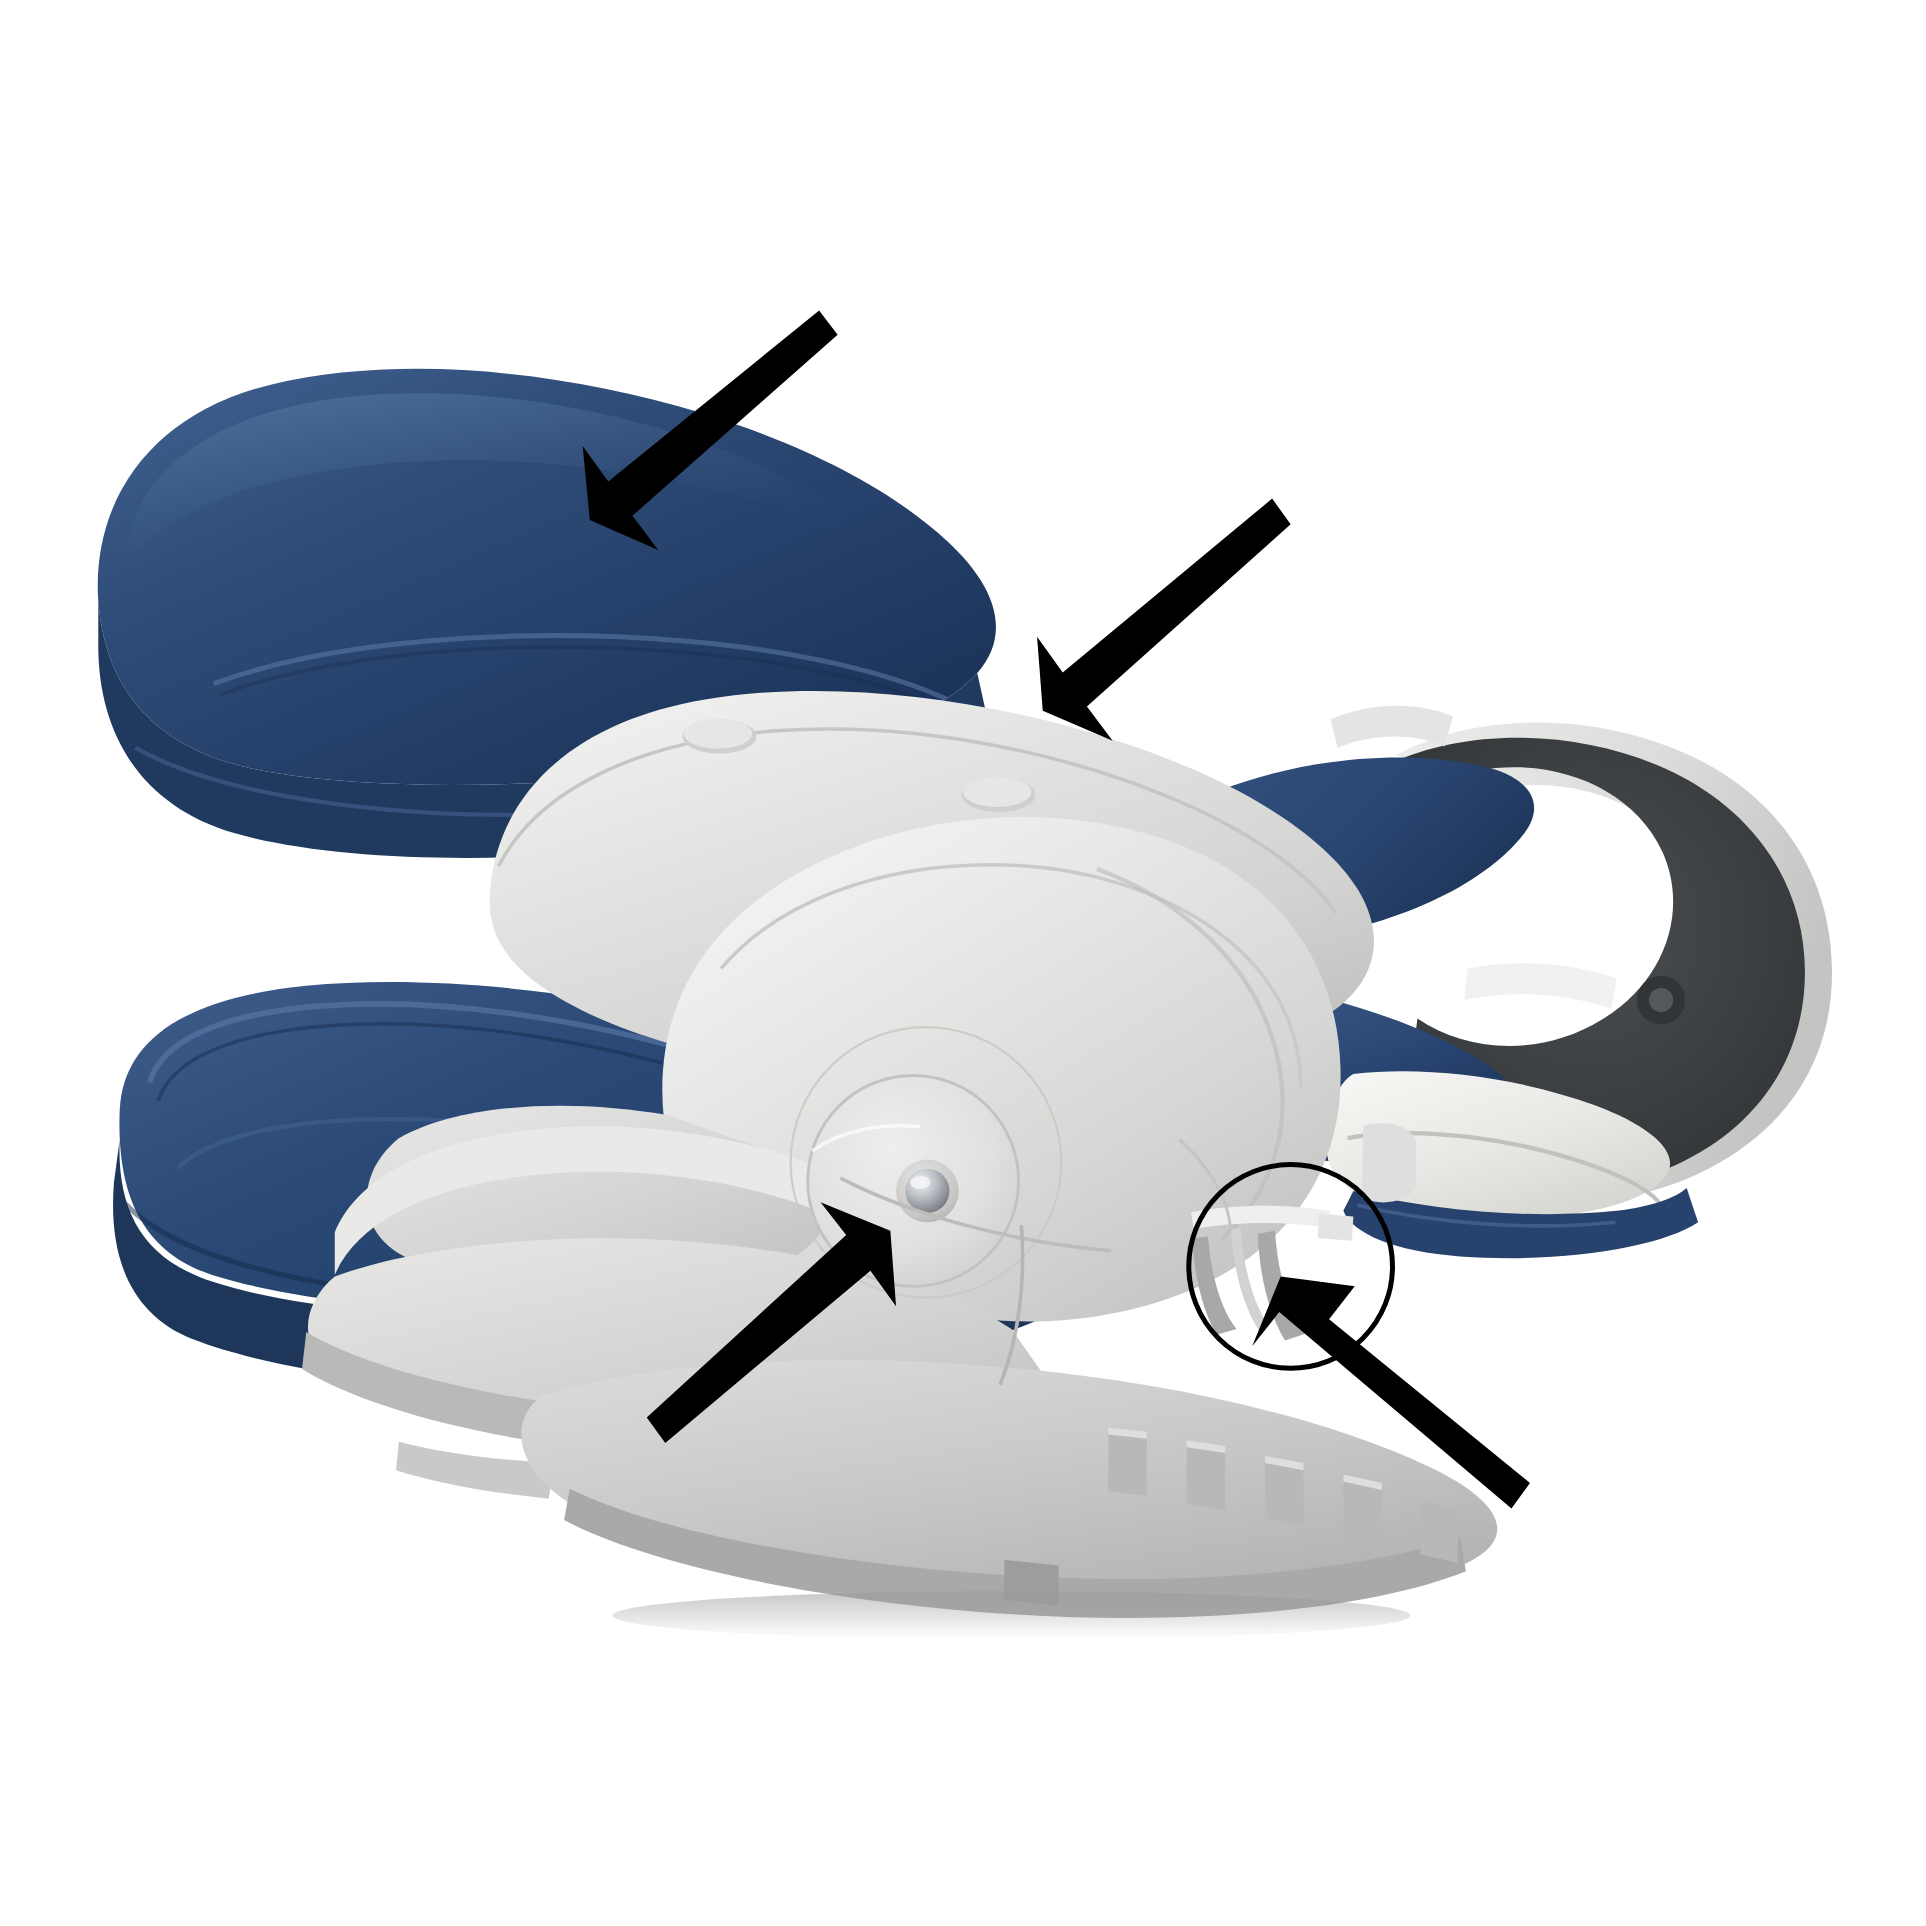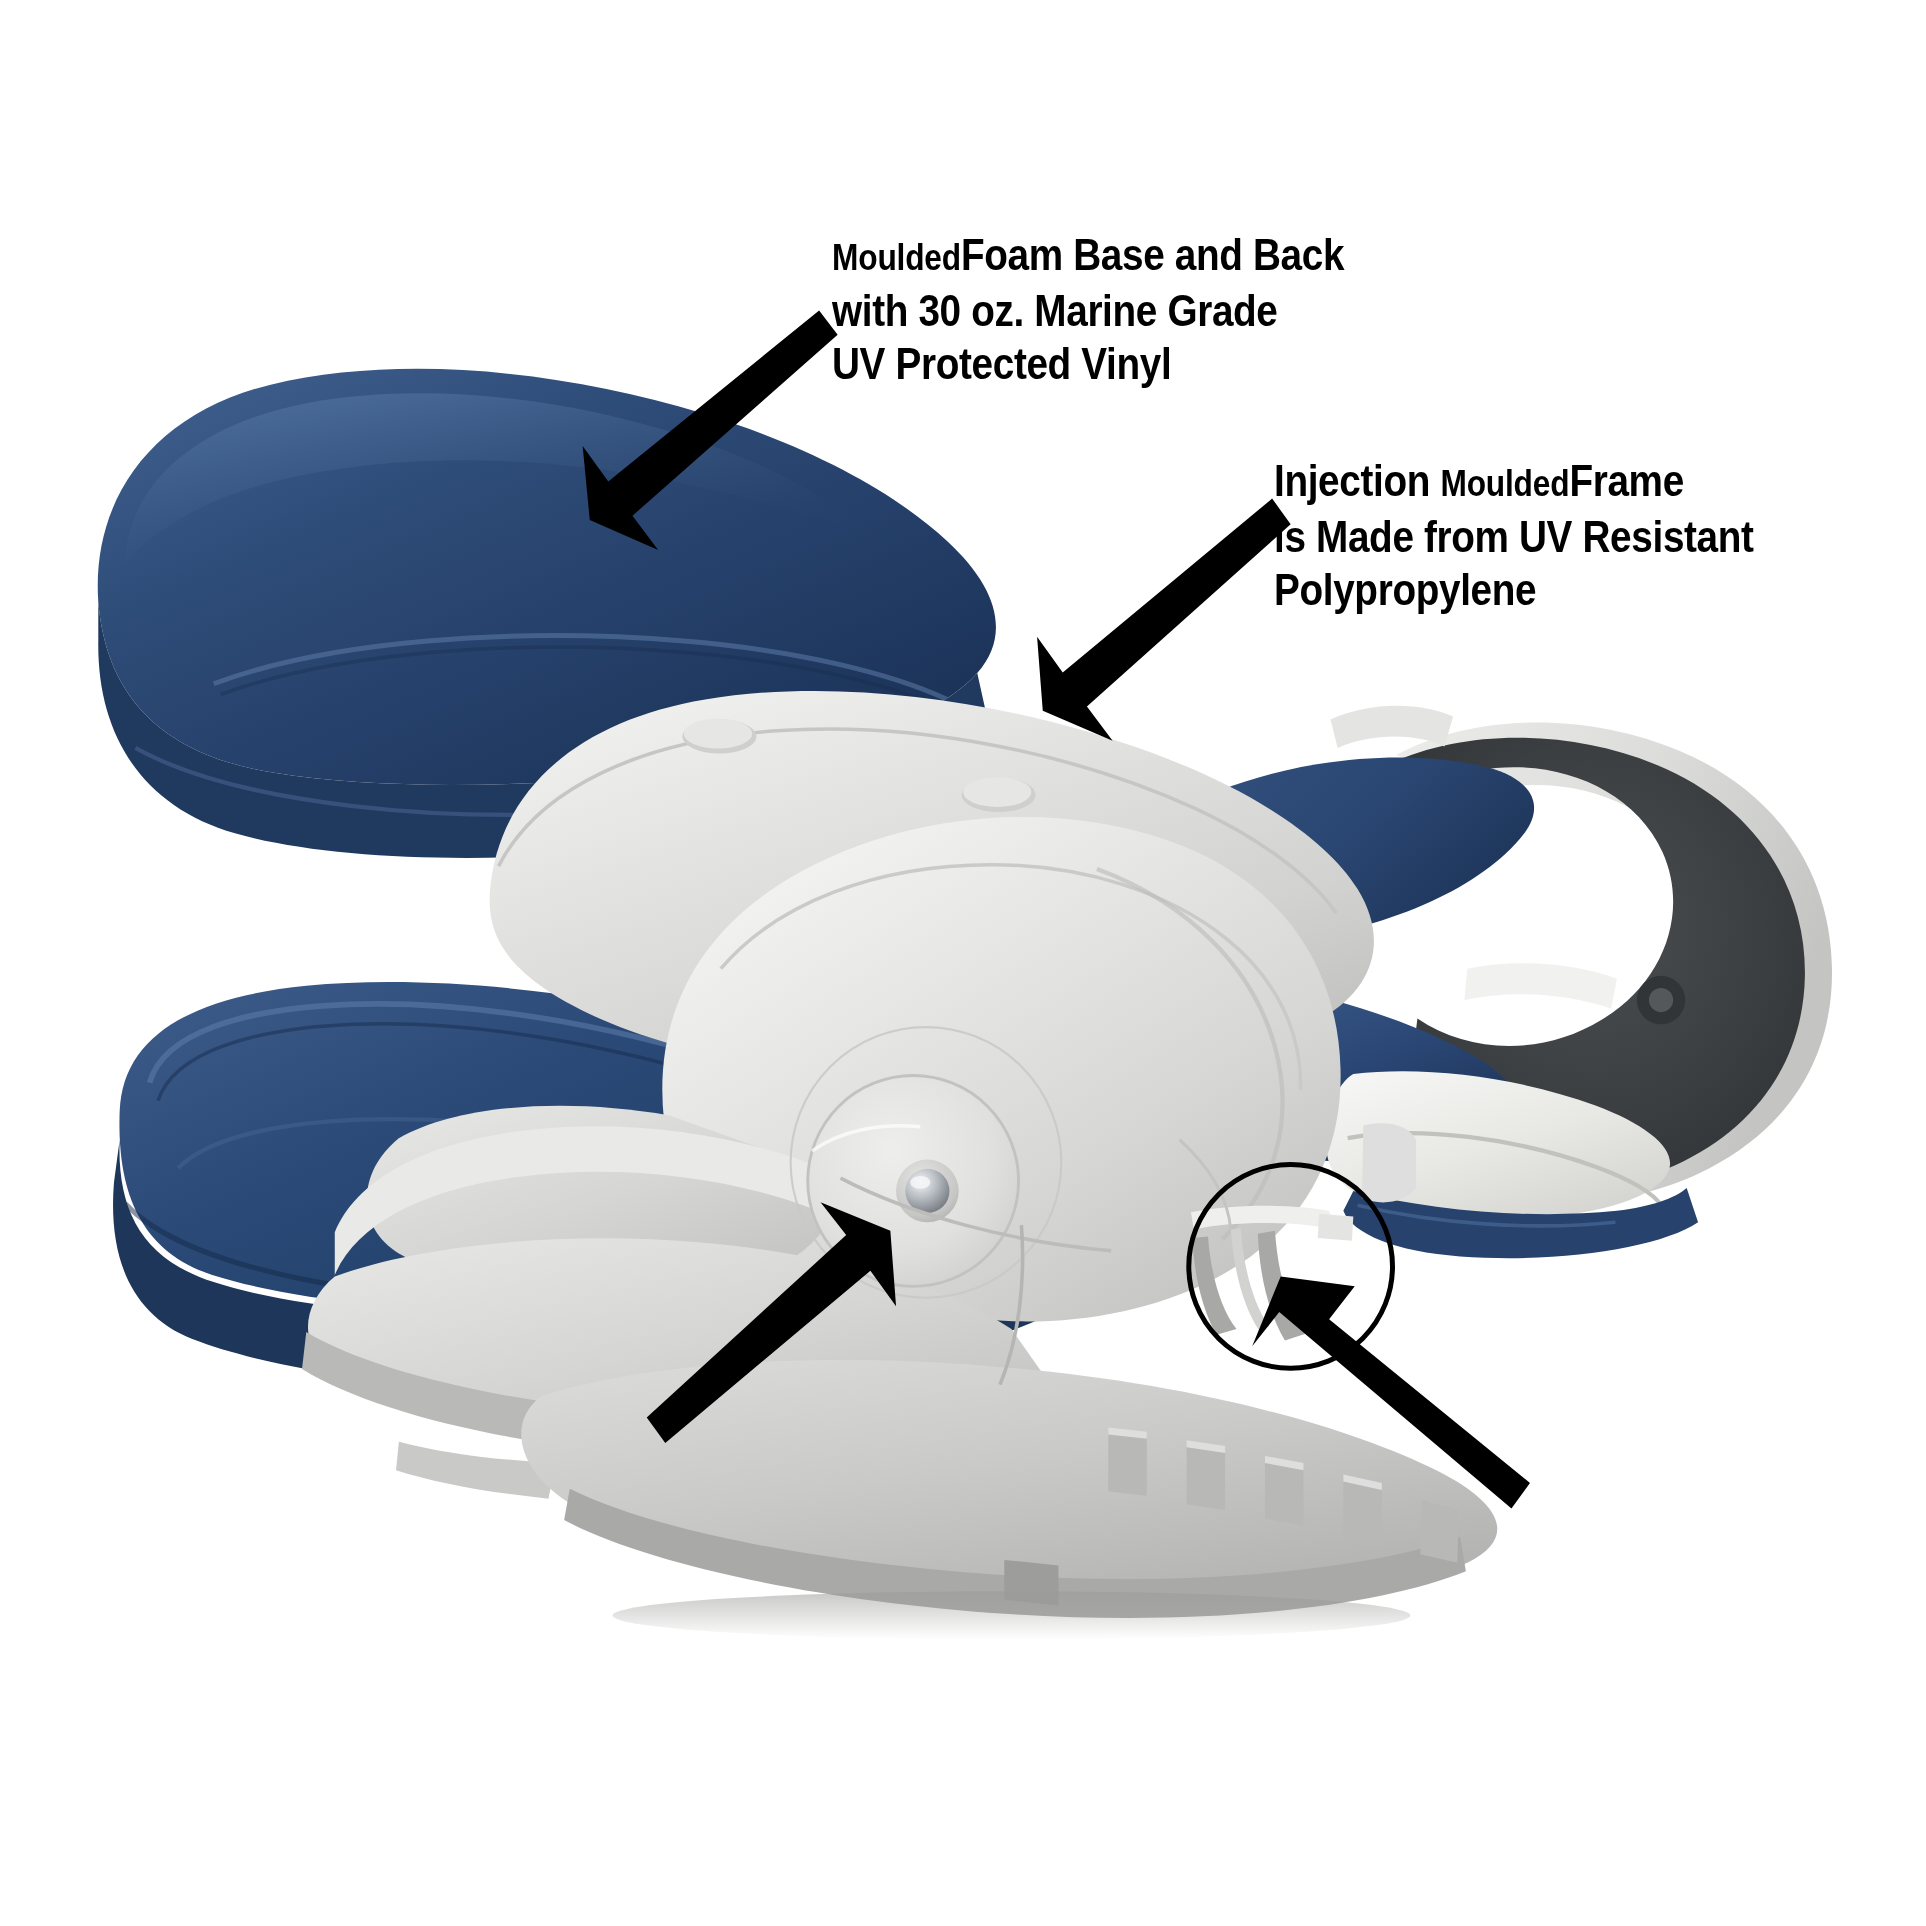--- a/index.html
+++ b/index.html
@@ -439,31 +439,21 @@
       <g>
         <path d="M 1180 1654 C 1280 1706, 1420 1744, 1560 1756" fill="none" stroke="#bcbcba" stroke-width="5"></path>
         <path d="M 1434 1720 C 1440 1800, 1430 1880, 1404 1944" fill="none" stroke="#b5b5b3" stroke-width="5"></path>
         <path d="M 1656 1600 C 1700 1640, 1724 1684, 1728 1726" fill="none" stroke="#c4c4c2" stroke-width="4"></path>
       </g>
 
       <ellipse cx="1420" cy="2268" rx="560" ry="34" fill="url(#gSoftShadow)"></ellipse>
     </svg>
   </div>
 
-  <div class="callout" id="callout-vinyl">
-    <span class="ln"><span class="sm">Moulded</span><span>Foam Base and Back</span></span>
-    <span class="ln">with 30 oz. Marine Grade</span>
-    <span class="ln">UV Protected Vinyl</span>
-  </div>
-
-  <div class="callout" id="callout-frame">
-    <span class="ln"><span>Injection </span><span class="sm">Moulded</span><span>Frame</span></span>
-    <span class="ln">is Made from UV Resistant</span>
-    <span class="ln">Polypropylene</span>
-  </div>
+
 
 
 
   <div id="marks">
     <svg viewBox="0 0 2704 2704" xmlns="http://www.w3.org/2000/svg">
 
       <g>
         <path d="M 1150 436
                  L 1176 470
                  L 888 724

